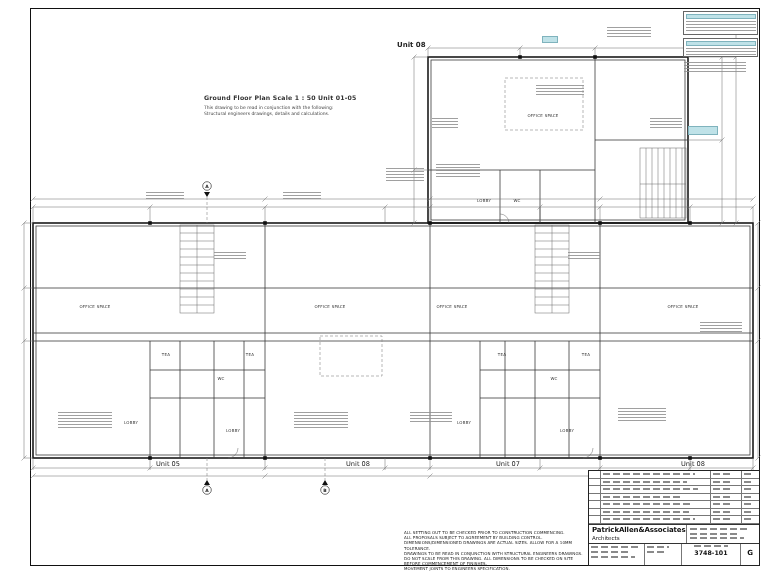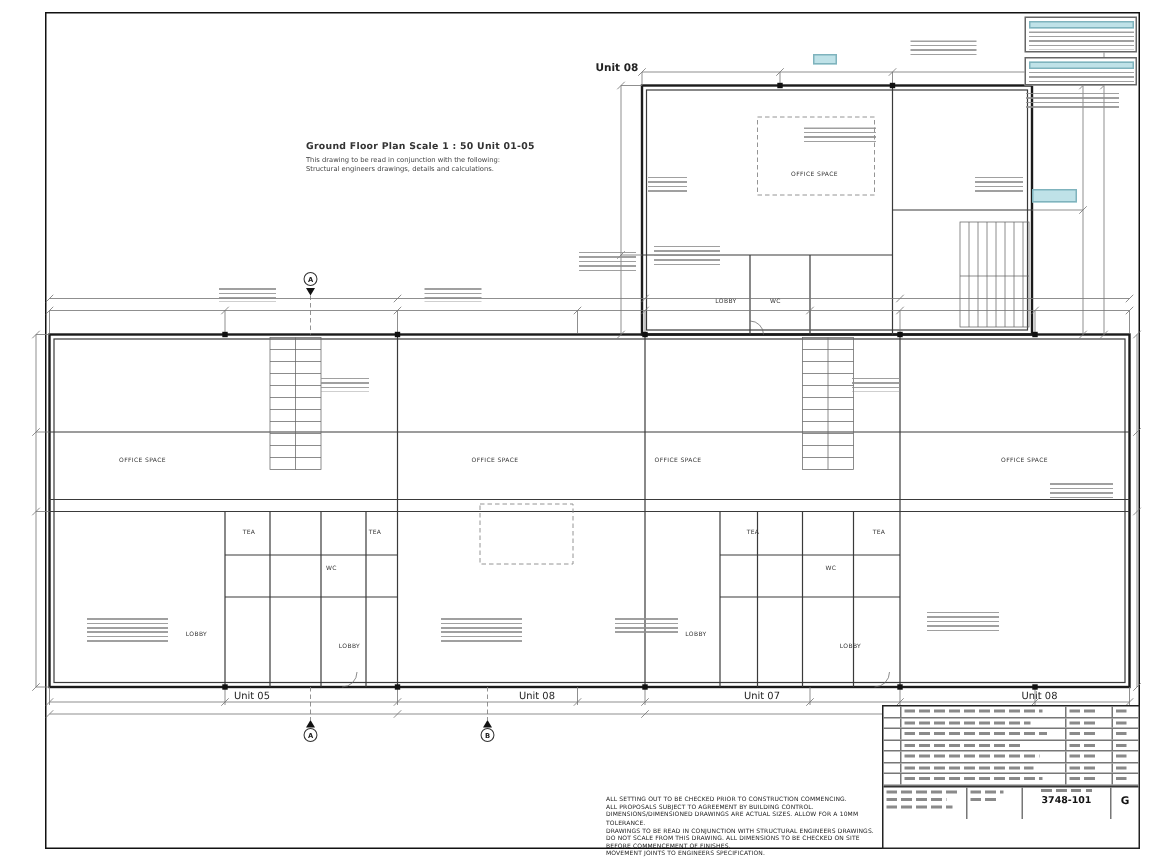--- a/index.html
+++ b/index.html
@@ -410,20 +410,31 @@
             <span class="tbar" style="width:92px"></span>
           </div>
           <div class="rdate">
             <span class="tbar" style="width:18px"></span>
           </div>
           <div class="rrev">
             <span class="tbar" style="width:7px"></span>
           </div>
         </div>
     </div>
+    <div class="companyband">
+      <div class="company">
+        <div class="cname">PatrickAllen&amp;Associates</div>
+        <div class="csub">Architects</div>
+      </div>
+      <div class="addr">
+        <span class="tbar" style="width:58px"></span>
+        <span class="tbar" style="width:50px"></span>
+        <span class="tbar" style="width:54px"></span>
+      </div>
+    </div>
     <div class="numband">
       <div class="nb1">
         <span class="tbar" style="width:48px"></span>
         <span class="tbar" style="width:40px"></span>
         <span class="tbar" style="width:44px"></span>
       </div>
       <div class="nb2">
         <span class="tbar" style="width:22px"></span>
         <span class="tbar" style="width:18px"></span>
       </div>

